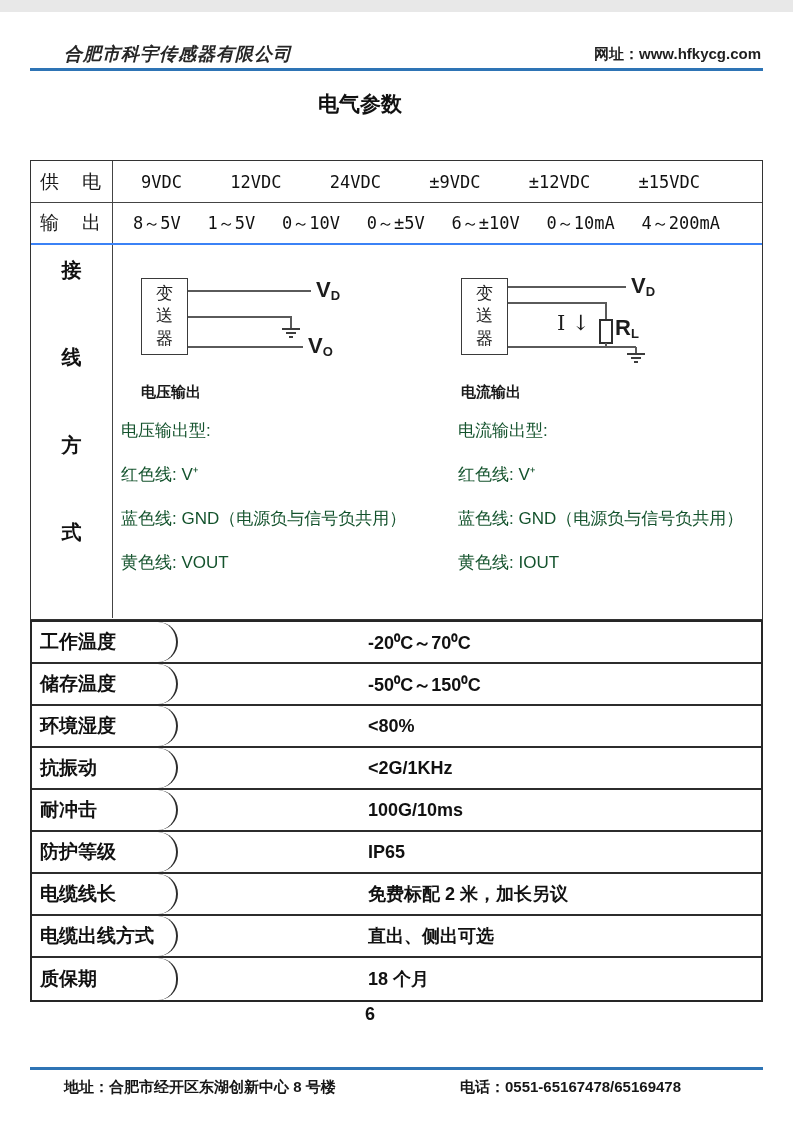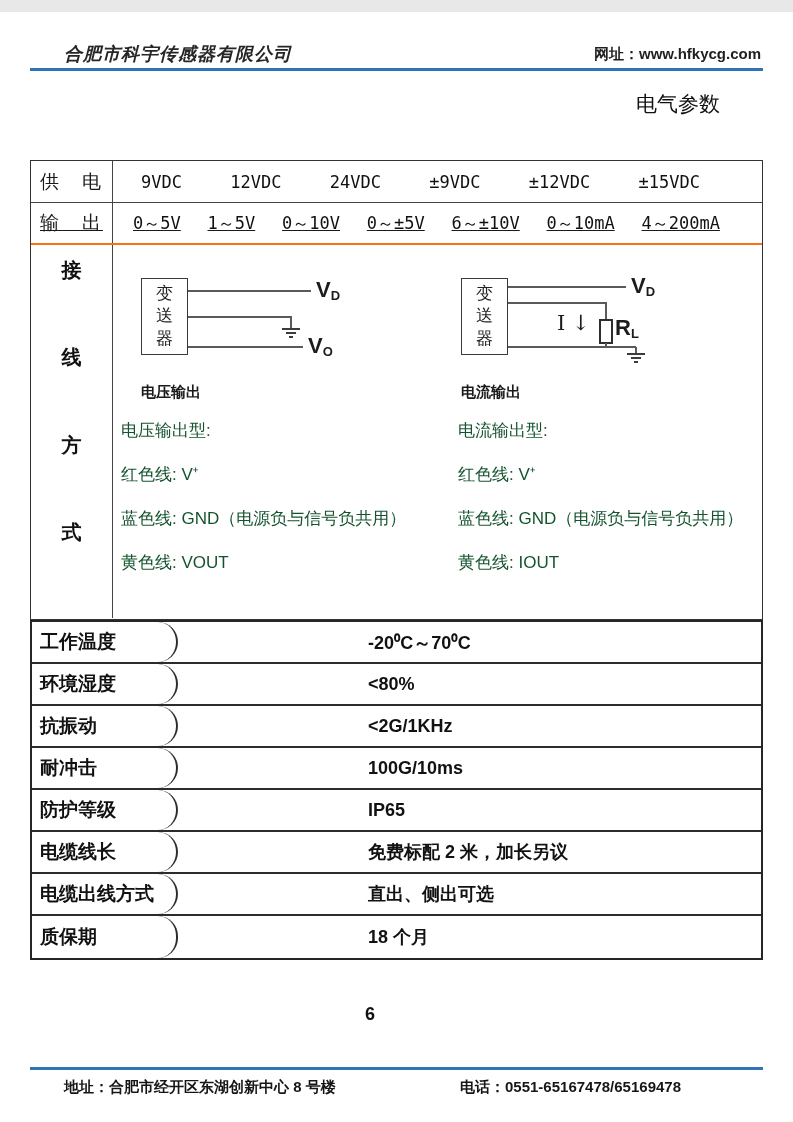--- a/index.html
+++ b/index.html
@@ -19,30 +19,30 @@
     position:absolute; right:32px; top:33px;
     font-size:15px; font-weight:bold; color:#1f1f1f;
   }
   .hdr-rule {
     position:absolute; left:30px; right:30px; top:56px; height:3px;
     background:#2E74B5;
   }
   
   .doc-title {
     position:absolute; left:0; top:78px; width:720px;
-    text-align:right; font-size:21px; font-weight:normal; color:#111;
+    text-align:center; font-size:21px; font-weight:bold; color:#111;
   }
   
   .t1 {
     position:absolute; left:30px; top:148px; width:733px; height:460px;
     border:1.5px solid #333;
   }
   .t1-row { display:flex; width:100%; }
   .t1-row-supply { height:42px; border-bottom:1px solid #444; }
-  .t1-row-output { height:42px; border-bottom:2px solid #f97316;text-decoration:underline; }
+  .t1-row-output { height:42px; border-bottom:2px solid #3b82f6; }
   .t1-row-wiring { height:373px; }
   .t1-label {
     width:82px; flex:0 0 82px; border-right:1px solid #444;
     display:flex; align-items:center; justify-content:center;
     font-size:19px; color:#1a1a1a; letter-spacing:2px;
   }
   .t1-vals {
     flex:1; display:flex; align-items:center; justify-content:space-between;
     font-family:"DejaVu Sans Mono", monospace; font-size:17px; color:#111;
   }
@@ -129,21 +129,21 @@
         <span>24VDC</span>
         <span>±9VDC</span>
         <span>±12VDC</span>
         <span>±15VDC</span>
       </div>
     </div>
 
     <div class="t1-row t1-row-output">
       <div class="t1-label">输　出</div>
       <div class="t1-vals t1-vals-output">
-        <span>0～5V</span>
+        <span>8～5V</span>
         <span>1～5V</span>
         <span>0～10V</span>
         <span>0～±5V</span>
         <span>6～±10V</span>
         <span>0～10mA</span>
         <span>4～200mA</span>
       </div>
     </div>
 
     <div class="t1-row t1-row-wiring">
@@ -213,20 +213,24 @@
       </div>
     </div>
   </div>
 
   <div class="t2">
     <div class="t2-row">
       <div class="t2-label">工作温度</div>
       <div class="t2-value">-20⁰C～70⁰C</div>
     </div>
     <div class="t2-row">
+      <div class="t2-label">储存温度</div>
+      <div class="t2-value">-50⁰C～150⁰C</div>
+    </div>
+    <div class="t2-row">
       <div class="t2-label">环境湿度</div>
       <div class="t2-value">&lt;80%</div>
     </div>
     <div class="t2-row">
       <div class="t2-label">抗振动</div>
       <div class="t2-value">&lt;2G/1KHz</div>
     </div>
     <div class="t2-row">
       <div class="t2-label">耐冲击</div>
       <div class="t2-value">100G/10ms</div>

